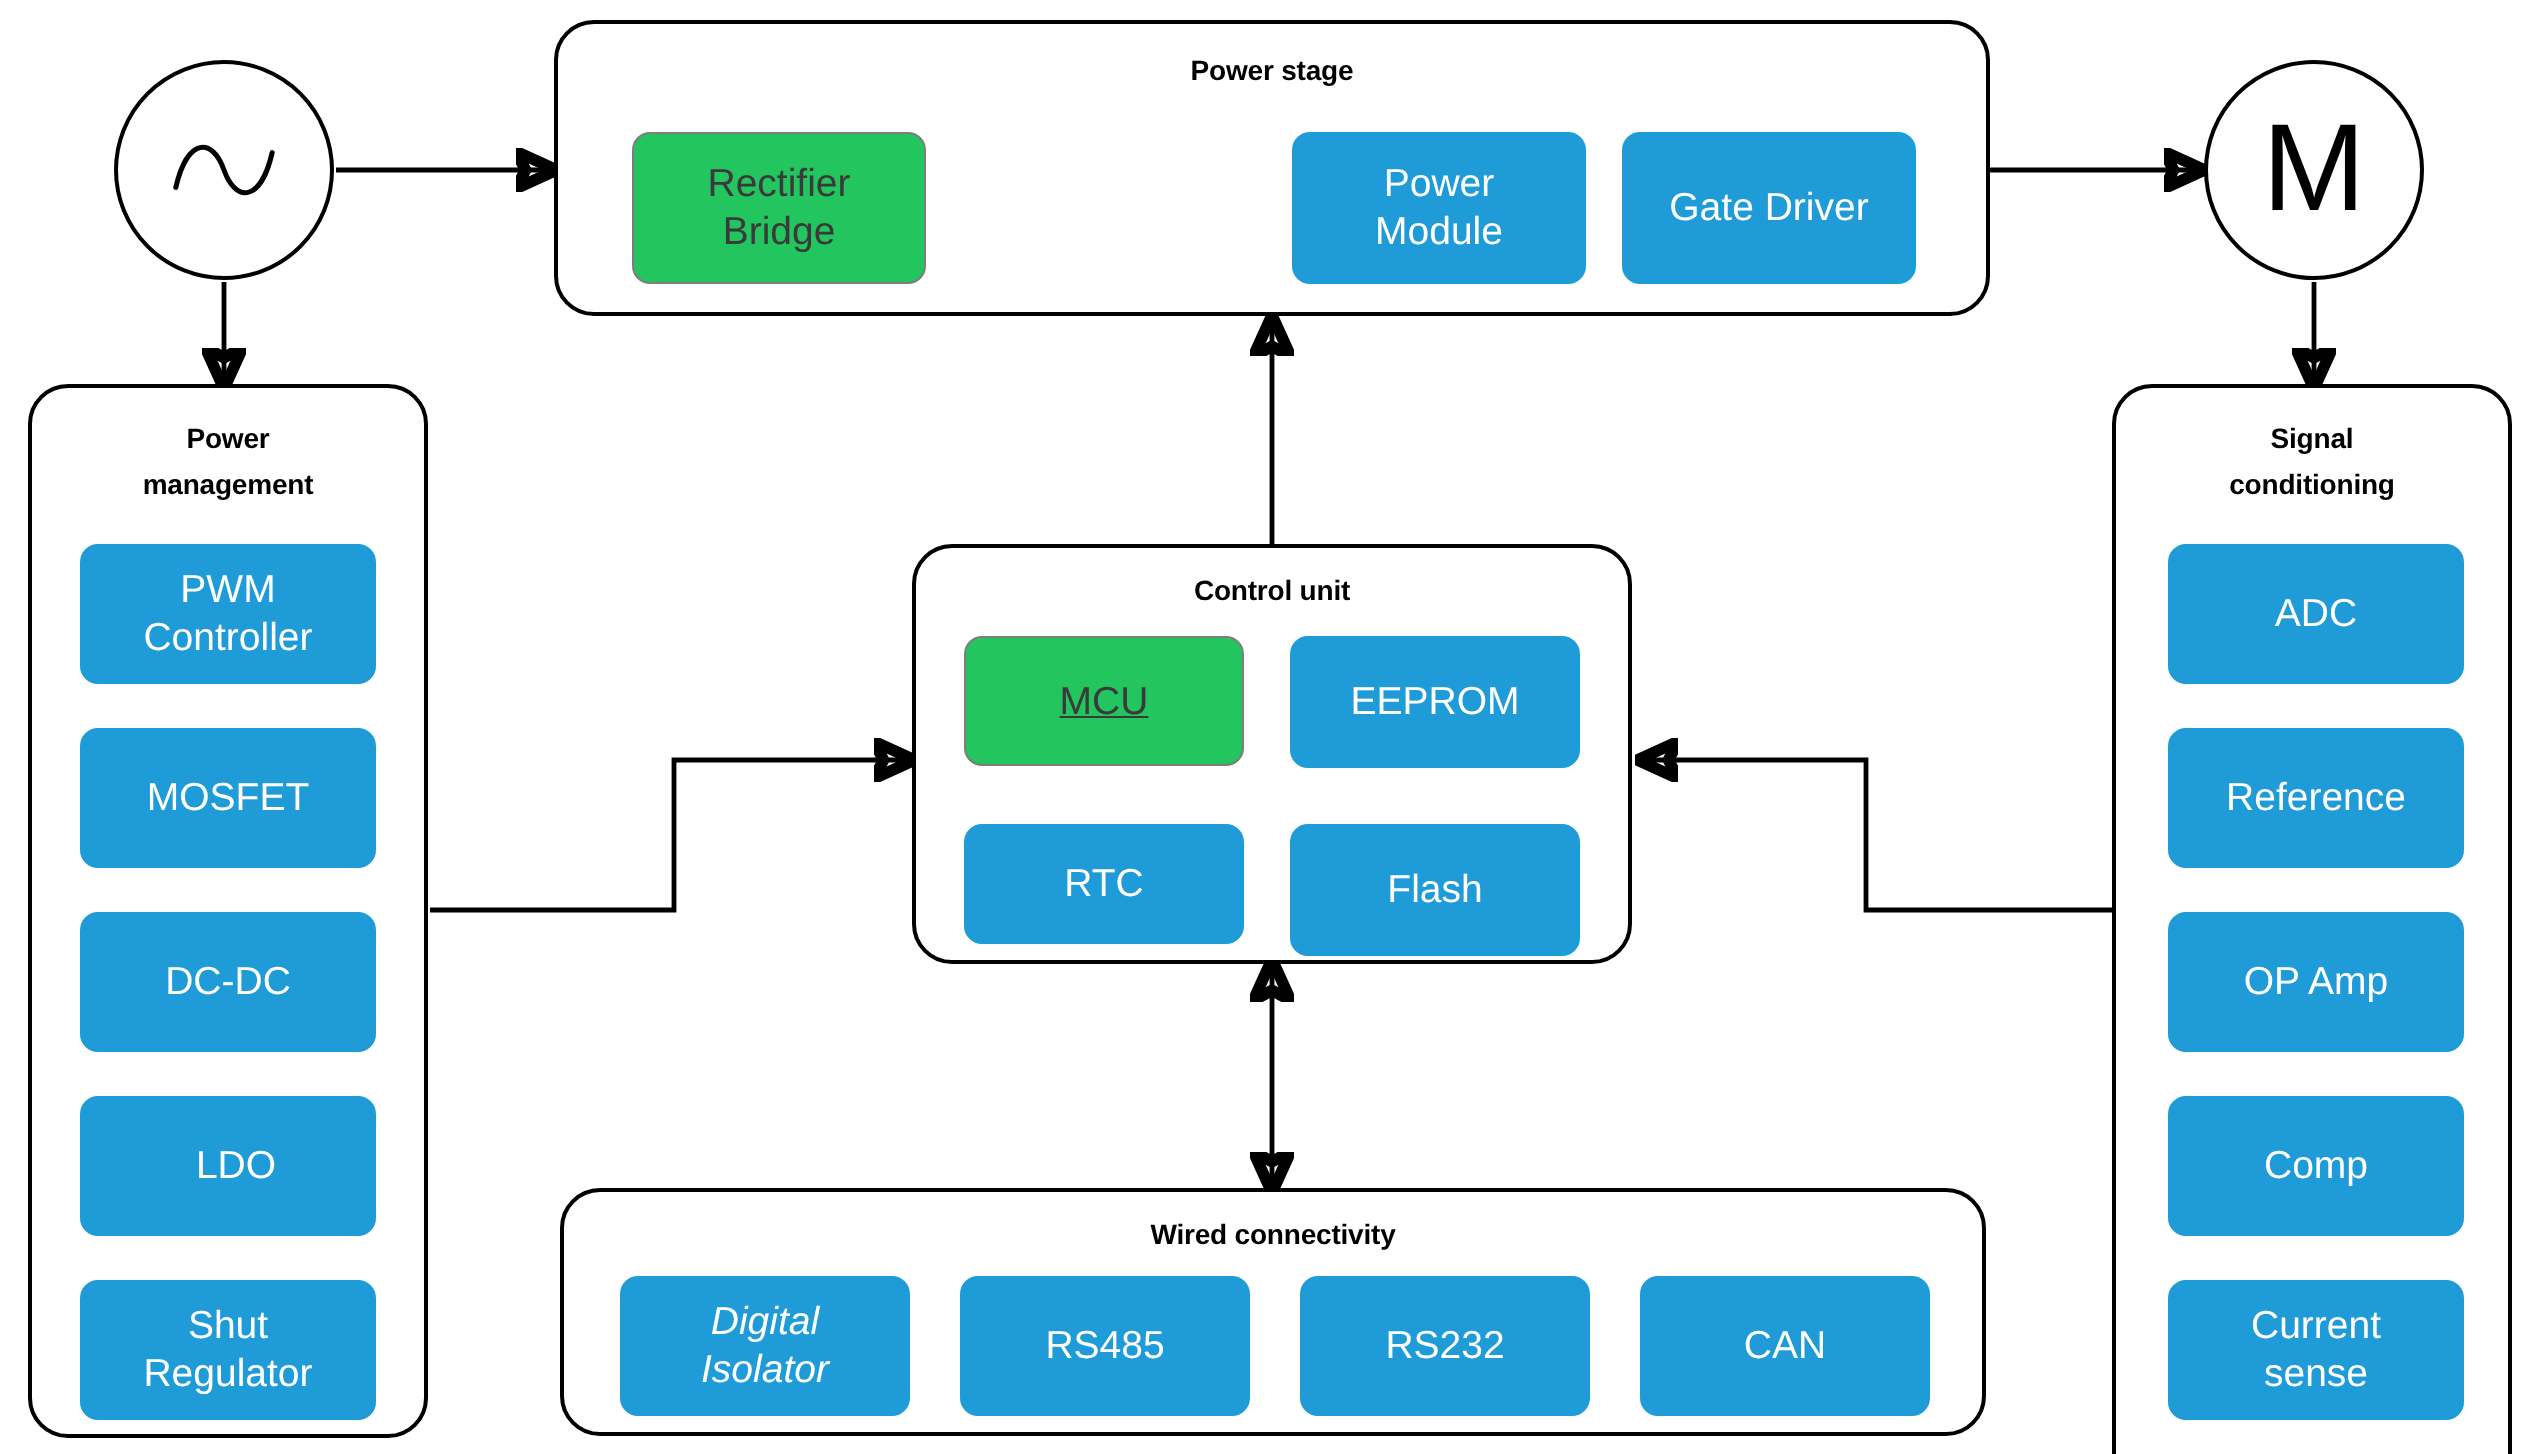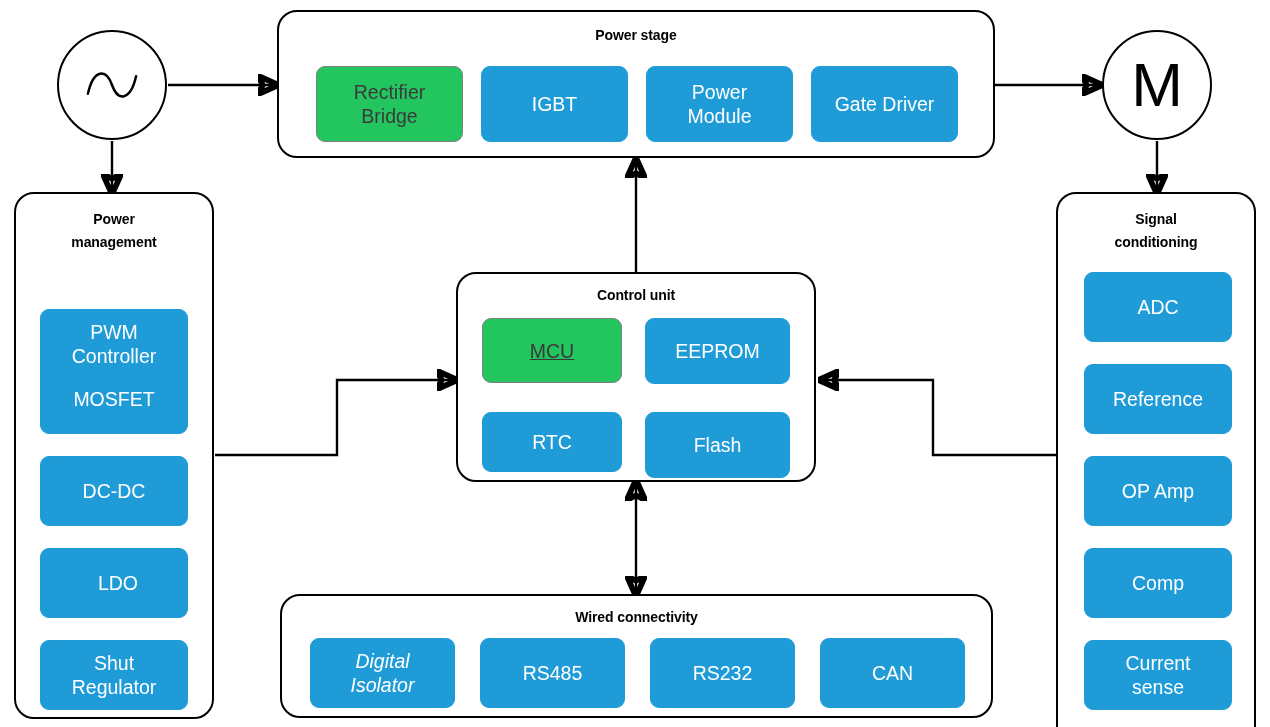--- a/index.html
+++ b/index.html
@@ -139,33 +139,32 @@
   <div class="node-circle" style="left:1102px; top:30px; width:110px; height:110px;">
     <span class="motor-label">M</span>
   </div>
 
   <div class="group" style="left:277px; top:10px; width:718px; height:148px;">
     <div class="group-title" style="top:12px;">Power stage</div>
 
     <div class="blk grey" style="left:37px; top:54px; width:147px; height:76px;">Rectifier
 Bridge</div>
 
-    <div class="blk blue" style="left:202px; top:54px; width:147px; height:76px;">IGBT</div>
 
     <div class="blk blue" style="left:367px; top:54px; width:147px; height:76px;">Power
 Module</div>
 
     <div class="blk blue" style="left:532px; top:54px; width:147px; height:76px;">Gate Driver</div>
   </div>
 
   <div class="group" style="left:14px; top:192px; width:200px; height:527px;">
     <div class="group-title" style="top:14px;">Power
 management</div>
 
-    <div class="blk blue" style="left:24px; top:78px; width:148px; height:70px;margin-top:37px;">PWM
+    <div class="blk blue" style="left:24px; top:78px; width:148px; height:70px;">PWM
 Controller</div>
 
     <div class="blk blue" style="left:24px; top:170px; width:148px; height:70px;">MOSFET</div>
 
     <div class="blk blue" style="left:24px; top:262px; width:148px; height:70px;">DC-DC</div>
 
     <div class="blk blue" style="left:24px; top:354px; width:148px; height:70px;padding-left:12px;">LDO</div>
 
     <div class="blk blue" style="left:24px; top:446px; width:148px; height:70px;">Shut
 Regulator</div>

